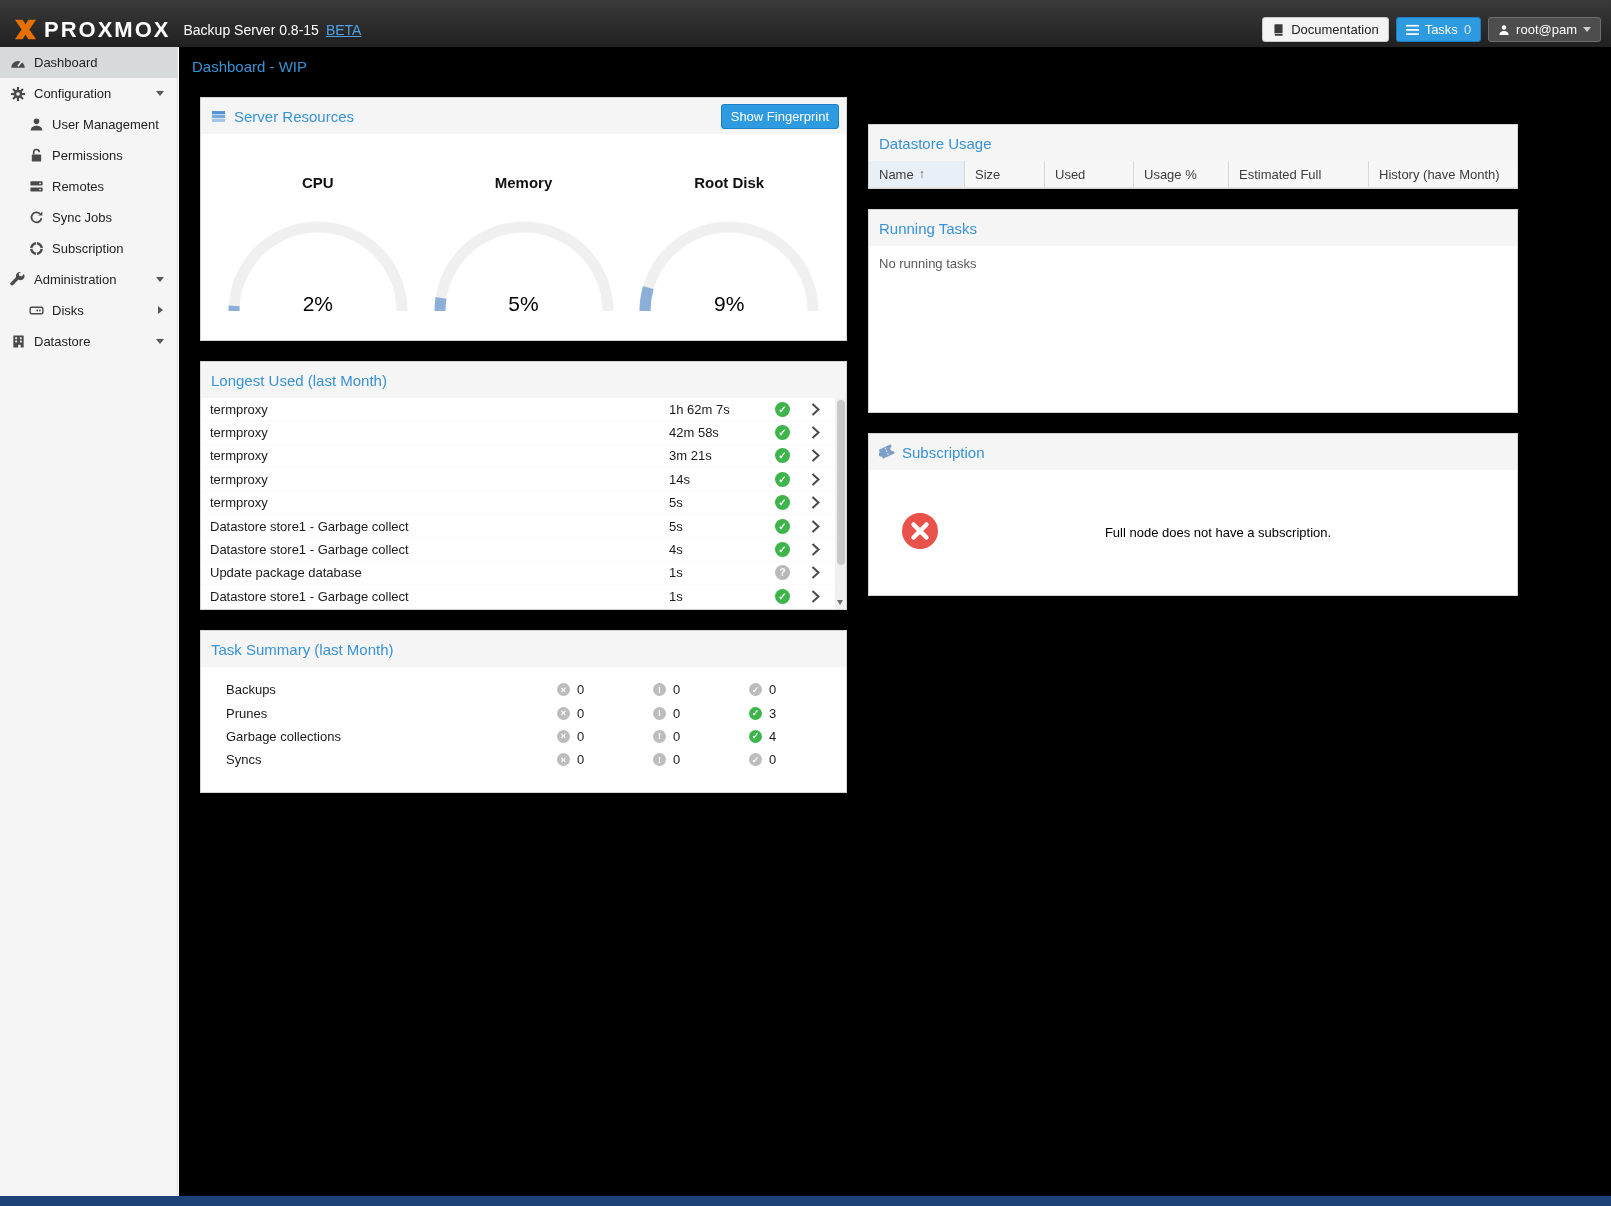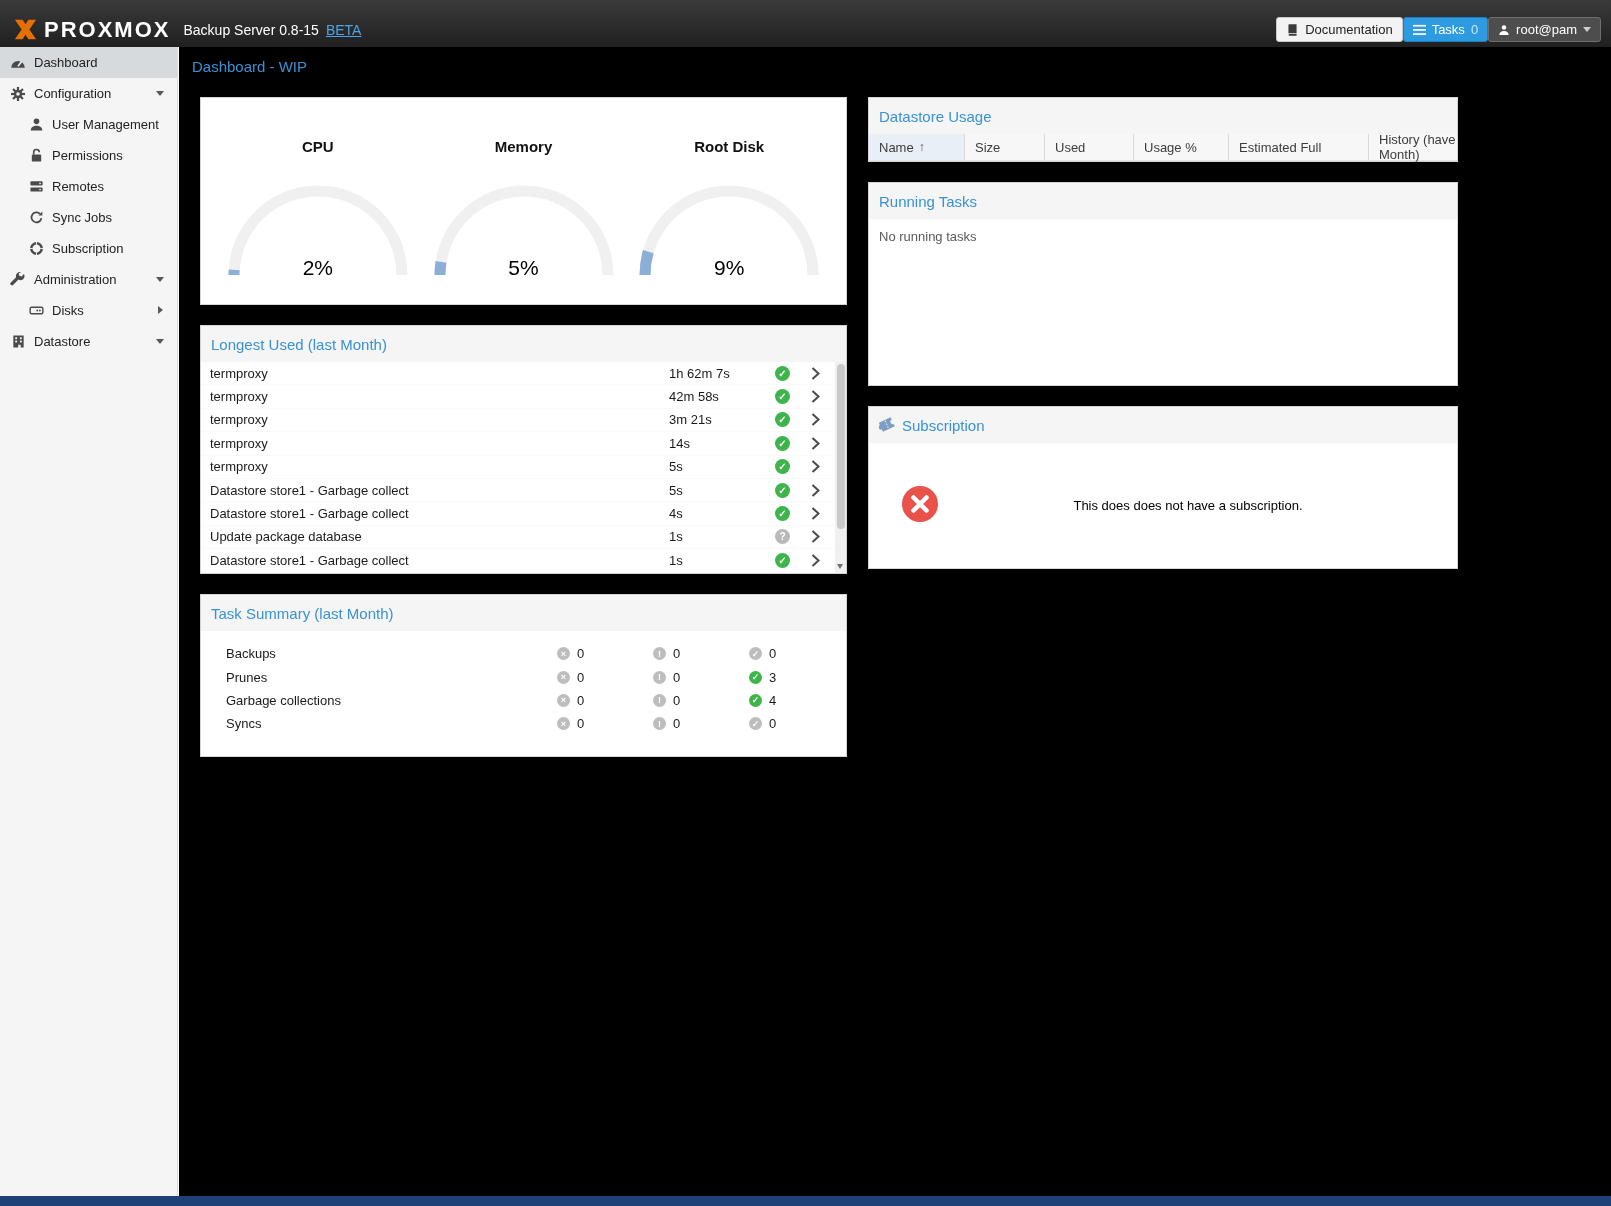--- a/index.html
+++ b/index.html
@@ -5,21 +5,21 @@
   * { margin:0; padding:0; box-sizing:border-box; }
   html,body { width:1611px; height:1206px; font-family:"Liberation Sans",sans-serif; background:#fff; overflow:hidden; }
   body { position:relative; }
 
   
   .topbar { height:47px; background:linear-gradient(180deg,#3a3a3a,#202020); display:flex; align-items:center; padding:12px 10px 0 12px; }
   .logo { display:flex; align-items:center; }
   .logo-text { color:#fff; font-weight:bold; font-size:22px; letter-spacing:2px; margin-left:5px; }
   .product { color:#fff; font-size:14px; margin-left:13px; }
   .beta-link { color:#4ea3e8; font-size:14px; margin-left:7px; text-decoration:underline; cursor:pointer; }
-  .tb-right { margin-left:auto; display:flex; align-items:center; }
+  .tb-right { margin-left:auto; display:flex; align-items:center; gap:7px; }
   .tb-btn { height:25px; border-radius:3px; display:inline-flex; align-items:center; gap:6px; padding:0 9px; font-size:13px; border:1px solid; cursor:pointer; white-space:nowrap; }
   .doc-btn { background:#f3f3f3; color:#222; border-color:#c8c8c8; }
   .tasks-btn { background:#2e9ae0; color:#fff; border-color:#1b7fc4; }
   .tasks-count { color:#cfe7f8; }
   .user-btn { background:#4d4d4d; color:#fff; border-color:#6e6e6e; }
   .caret-down { width:0; height:0; border-left:4px solid transparent; border-right:4px solid transparent; border-top:5px solid #cfcfcf; display:inline-block; }
 
   
   .sidebar { position:absolute; top:47px; left:0; width:178px; bottom:10px; background:#f5f5f5; border-right:1px solid #dcdcdc; }
   .nav-item { height:31px; display:flex; align-items:center; padding:0 8px 0 10px; font-size:13px; color:#222; cursor:pointer; position:relative; }
@@ -27,21 +27,21 @@
   .nav-item.selected { background:#d7dadd; }
   .nav-icon { width:16px; height:16px; margin-right:8px; flex-shrink:0; display:flex; align-items:center; justify-content:center; }
   .arrow-down { position:absolute; right:13px; top:13px; width:0; height:0; border-left:4.5px solid transparent; border-right:4.5px solid transparent; border-top:5.5px solid #585858; }
   .arrow-right { position:absolute; right:14px; top:10.5px; width:0; height:0; border-top:4.5px solid transparent; border-bottom:4.5px solid transparent; border-left:5.5px solid #585858; }
 
   
   .main { position:absolute; left:179px; top:47px; right:0; bottom:10px; background:#000000; overflow:hidden; }
   .page-header { padding:11px 0 10px 13px; font-size:15px; color:#3892d4; }
   .content { display:flex; gap:21px; padding:12px 0 0 21px; align-items:flex-start; }
   .col-left { width:647px; }
-  .col-right { width:590px; }
+  .col-right { width:650px;margin-top:27px; }
 
   .panel { border:1px solid #d4d4d4; margin-bottom:20px; background:#fff; }
   .panel-header { height:36px; background:#f5f5f5; display:flex; align-items:center; padding:0 7px 0 10px; }
   .panel-title { color:#3892d4; font-size:15px; }
   .panel-hicon { width:16px; height:16px; margin-right:7px; display:flex; align-items:center; }
   .hdr-btn { margin-left:auto; height:25px; background:#2e9ae0; color:#fff; border:1px solid #1b7fc4; border-radius:3px; font-size:13px; padding:0 9px; cursor:pointer; }
 
   
   .gauges { display:flex; padding:40px 14px 0; height:206px; }
   .gauge { flex:1; display:flex; flex-direction:column; align-items:center; }
@@ -245,20 +245,31 @@
 </div>
 
 <div class="main">
   <div class="page-header">Dashboard - WIP</div>
 
   <div class="content">
 
     <div class="col-left">
 
       <div class="panel">
+        <div class="panel-header">
+          <span class="panel-hicon">
+            <svg width="15" height="15" viewBox="0 0 16 16">
+                <rect x="1" y="2.2" width="14" height="3.4" fill="#4f94d4"></rect>
+                <rect x="1" y="6.3" width="14" height="3.4" fill="#74aadd"></rect>
+                <rect x="1" y="10.4" width="14" height="3.4" fill="#a3c6e8"></rect>
+              </svg>
+          </span>
+          <span class="panel-title">Server Resources</span>
+          <button class="hdr-btn">Show Fingerprint</button>
+        </div>
         <div class="gauges">
           <div class="gauge">
             <div class="gauge-label">CPU</div>
             <div class="gauge-wrap">
               <svg width="190" height="98" viewBox="0 0 190 98">
                 <path class="gauge-bg" d="M 11 93 A 84 84 0 0 1 179 93"></path>
                 <path class="gauge-fill" d="M 11 93 A 84 84 0 0 1 179 93" stroke-dasharray="5.2786193847656255 263.93096923828125"></path>
               </svg>
               <div class="gauge-value">2%</div>
             </div>
@@ -526,20 +537,20 @@
           <span class="panel-title">Subscription</span>
         </div>
         <div class="sub-body">
           <div>
             <svg width="38" height="38" viewBox="0 0 38 38">
               <circle cx="19" cy="19" r="18" fill="#e8524a"></circle>
               <line x1="12.5" y1="12.5" x2="25.5" y2="25.5" stroke="#fff" stroke-width="4.5" stroke-linecap="round"></line>
               <line x1="25.5" y1="12.5" x2="12.5" y2="25.5" stroke="#fff" stroke-width="4.5" stroke-linecap="round"></line>
             </svg>
           </div>
-          <div class="sub-msg">This does does not have a subscription.</div>
+          <div class="sub-msg">Full node does not have a subscription.</div>
         </div>
       </div>
     </div>
   </div>
 </div>
 
 <div class="bottom-bar"></div>
 
 </body></html>

